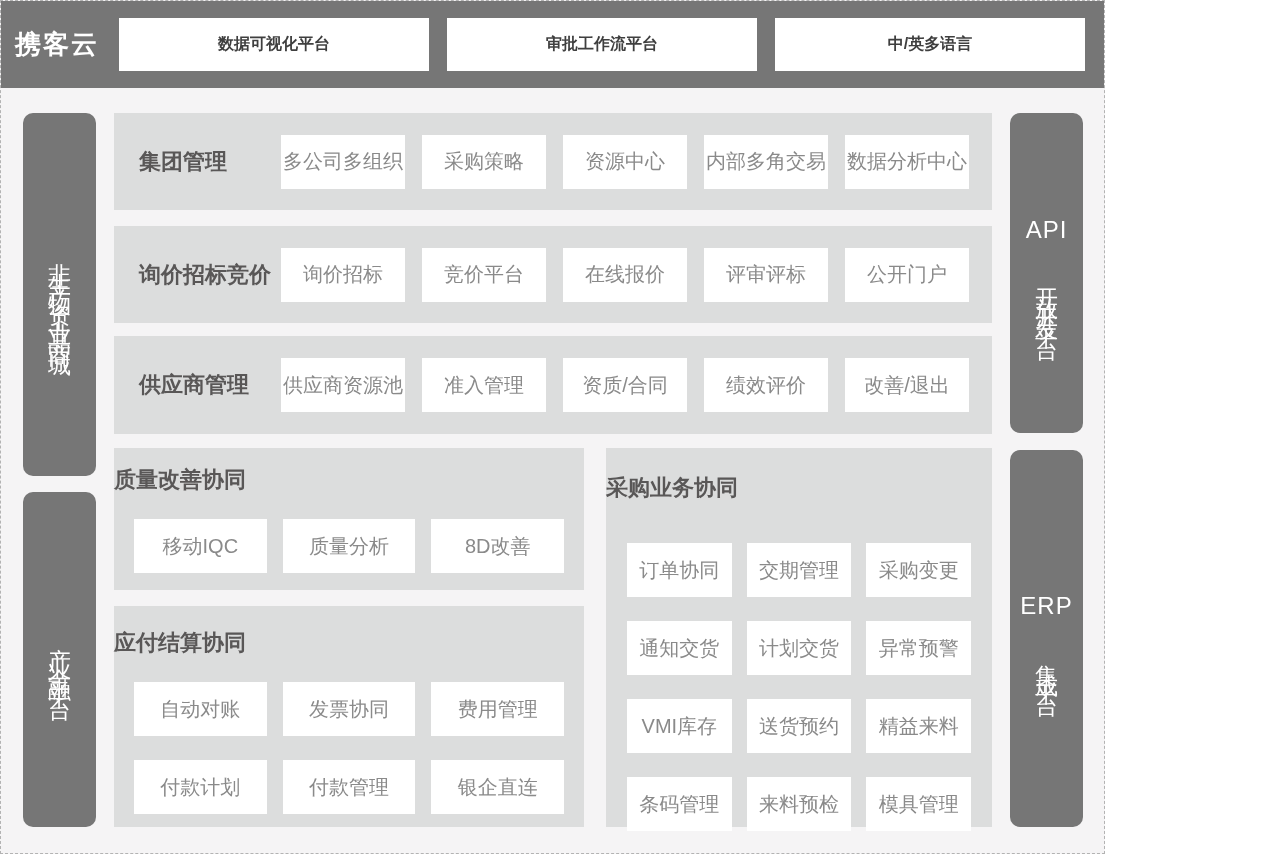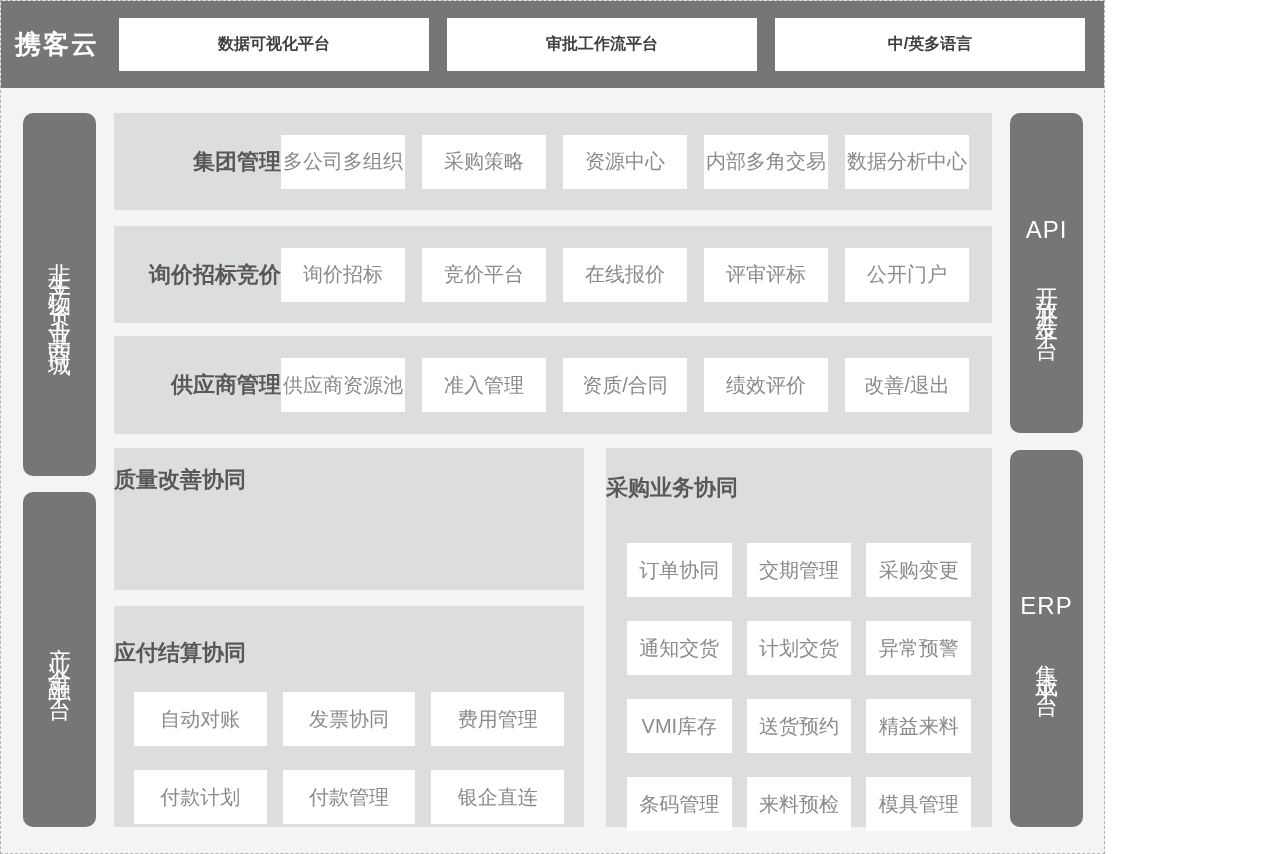--- a/index.html
+++ b/index.html
@@ -53,21 +53,20 @@
   .side-right .vpanel-a { height:320px; margin-bottom:17px; }
   .side-right .vpanel-b { flex:1; }
 
   .main { flex:1; display:flex; flex-direction:column; min-width:0; }
 
   
   .frow {
     height:97px; background:#dcdddd;
     display:flex; align-items:center;
     padding-right:23px;
-    text-align:right;
   }
   .frow-1 { margin-bottom:16px; }
   .frow-2 { margin-bottom:13px; }
   .frow-3 { height:98px; margin-bottom:14px; }
   .frow-label {
     width:167px; flex:none; padding-left:25px;
     font-size:22px; font-weight:bold; color:#595757;
   }
   .frow-items { flex:1; display:flex; gap:17px; }
   .chip {
@@ -88,21 +87,21 @@
     display:grid; grid-template-columns:repeat(3,1fr);
     padding:0 20px;
   }
   .block-grid .chip { flex:none; width:auto; }
 
   .block-quality { height:142px; }
   .block-quality .block-title { padding-top:17px; }
   .block-quality .block-grid { margin-top:24px; gap:16px; }
 
   .block-payment { flex:1; margin-top:16px; }
-  .block-payment .block-title { padding-top:32px; }
+  .block-payment .block-title { padding-top:22px; }
   .block-payment .block-grid { margin-top:24px; gap:24px 16px; }
 
   .block-procurement { height:100%; }
   .block-procurement .block-title { padding-top:25px; }
   .block-procurement .block-grid { margin-top:40px; gap:24px 15px; padding:0 21px 0 21px; }
 </style>
 </head>
 <body>
 
 <div class="page">
@@ -159,20 +158,25 @@
           <div class="chip">改善/退出</div>
         </div>
       </div>
 
       <div class="bottom">
 
         <div class="bottom-left">
 
           <div class="block block-quality">
             <div class="block-title">质量改善协同</div>
+            <div class="block-grid">
+              <div class="chip">移动IQC</div>
+              <div class="chip">质量分析</div>
+              <div class="chip">8D改善</div>
+            </div>
           </div>
 
           <div class="block block-payment">
             <div class="block-title">应付结算协同</div>
             <div class="block-grid">
               <div class="chip">自动对账</div>
               <div class="chip">发票协同</div>
               <div class="chip">费用管理</div>
               <div class="chip">付款计划</div>
               <div class="chip">付款管理</div>

